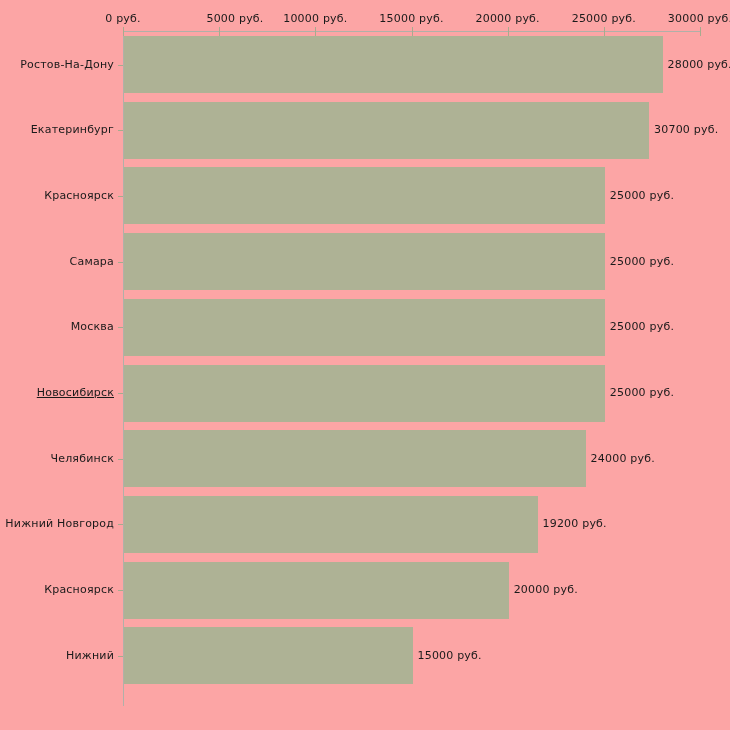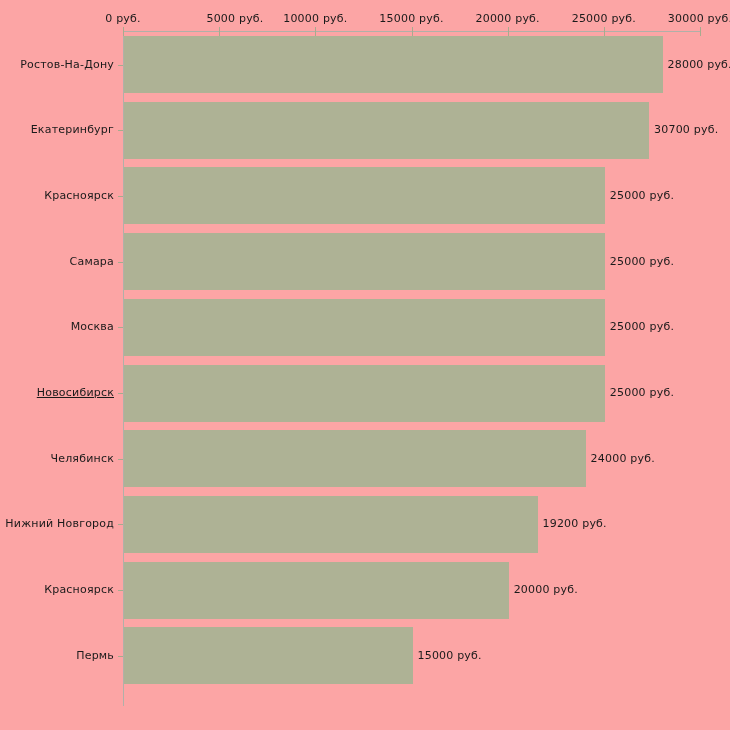--- a/index.html
+++ b/index.html
@@ -130,21 +130,21 @@
       <div class="y-tick-label" style="top: 327.3px;">Москва</div>
       <div class="y-tick" style="top: 393px;"></div>
       <div class="y-tick-label" style="top: 393px; text-decoration: underline;">Новосибирск</div>
       <div class="y-tick" style="top: 459px;"></div>
       <div class="y-tick-label" style="top: 458.7px;">Челябинск</div>
       <div class="y-tick" style="top: 524px;"></div>
       <div class="y-tick-label" style="top: 524.4px;">Нижний Новгород</div>
       <div class="y-tick" style="top: 590px;"></div>
       <div class="y-tick-label" style="top: 590.1px;">Красноярск</div>
       <div class="y-tick" style="top: 656px;"></div>
-      <div class="y-tick-label" style="top: 655.8px;">Пермь</div>
+      <div class="y-tick-label" style="top: 655.8px;">Нижний</div>
     </div>
   <div id="bars-layer">
       <div class="bar" title="Ростов-На-Дону: 28000 руб." style="top: 36px; height: 57px; width: 538.533px; background: rgb(174, 178, 149);"></div>
       <div class="bar-value-label" style="left: 667.533px; top: 64.5px;">28000 руб.</div>
       <div class="bar" title="Екатеринбург: 27300 руб." style="top: 101.7px; height: 57px; width: 525.07px; background: rgb(174, 178, 149);"></div>
       <div class="bar-value-label" style="left: 654.07px; top: 130.2px;">30700 руб.</div>
       <div class="bar" title="Волгоград: 25000 руб." style="top: 167.4px; height: 57px; width: 480.833px; background: rgb(174, 178, 149);"></div>
       <div class="bar-value-label" style="left: 609.833px; top: 195.9px;">25000 руб.</div>
       <div class="bar" title="Пермь: 25000 руб." style="top: 233.1px; height: 57px; width: 480.833px; background: rgb(174, 178, 149);"></div>
       <div class="bar-value-label" style="left: 609.833px; top: 261.6px;">25000 руб.</div>

